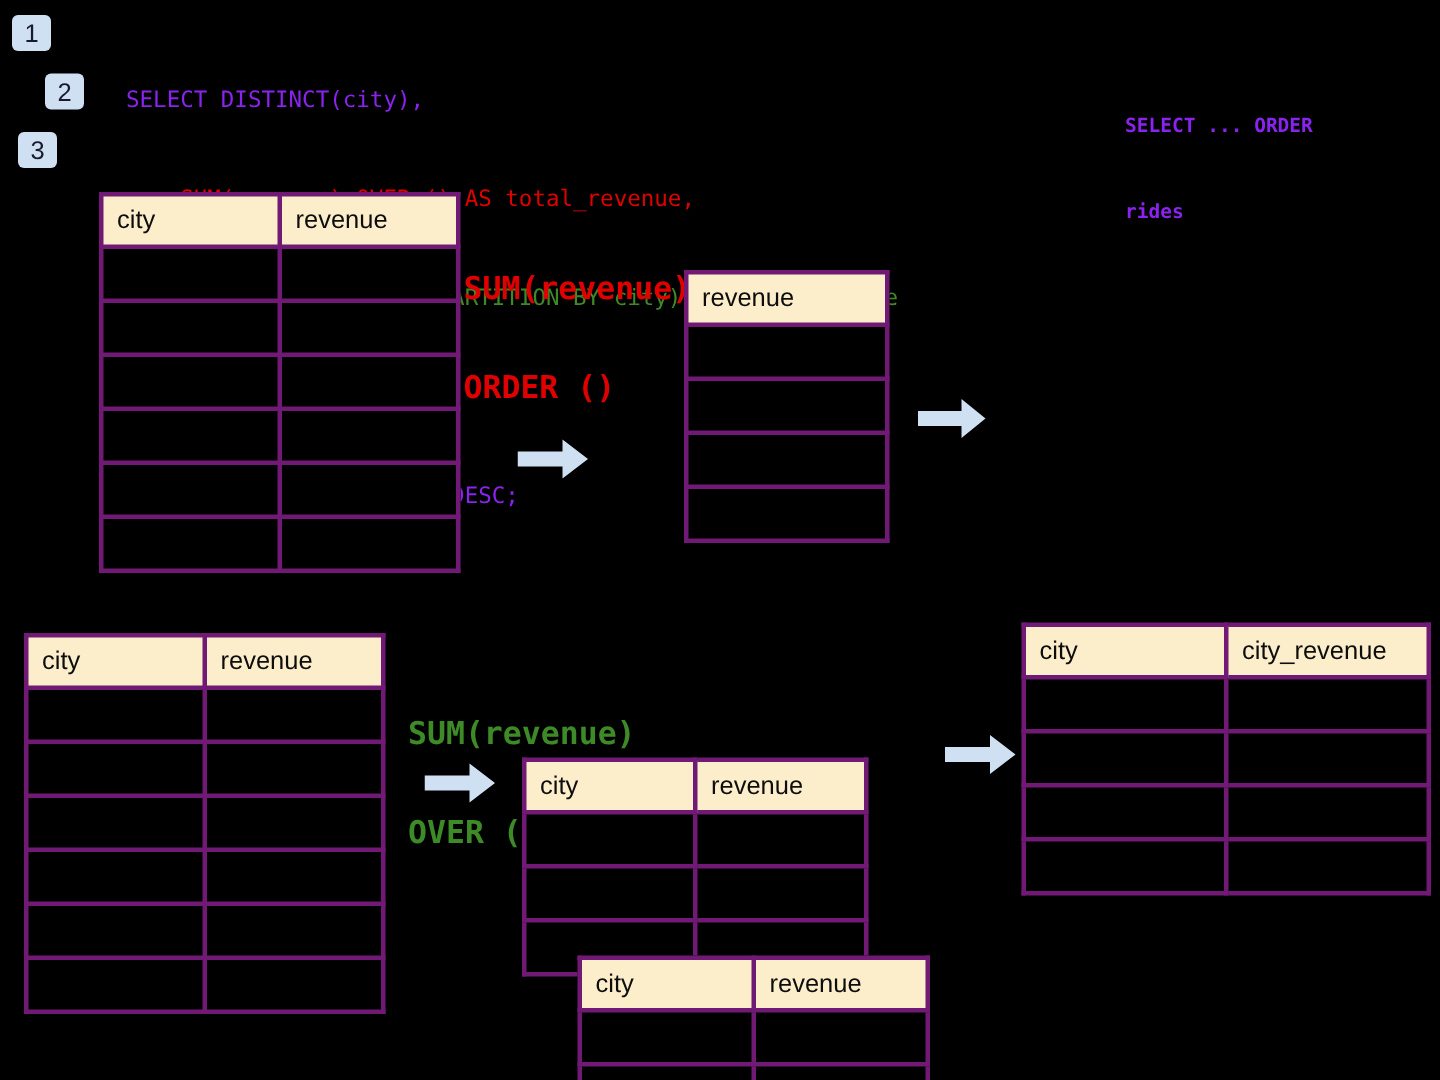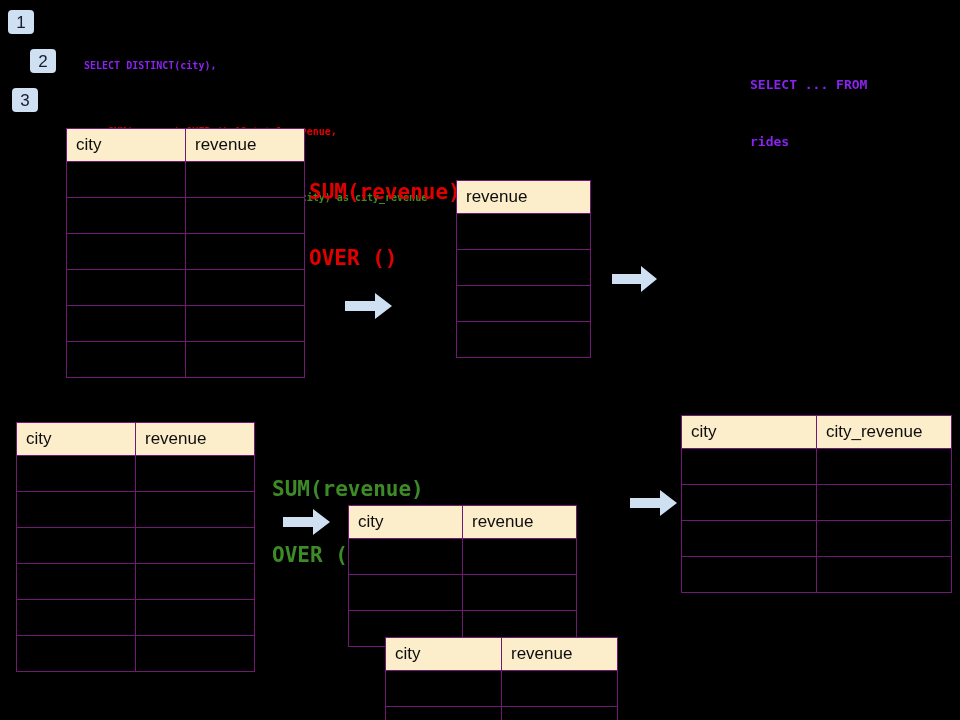--- a/index.html
+++ b/index.html
@@ -31,22 +31,22 @@
     justify-content: center;
     width: 26px;
     height: 24px;
     box-sizing: border-box;
   }
 
   
   .sql-block {
     position: absolute;
     font-family: "DejaVu Sans Mono", "Liberation Mono", monospace;
-    font-size: 10px;
-    font-weight: bold;
+    font-size: 15px;
+    font-weight: normal;
     line-height: 22px;
     white-space: pre;
     letter-spacing: 0px;
   }
   .sql-line { white-space: pre; }
   .c-purple { color: #8a23ef; }
   .c-red    { color: #e00000; }
   .c-green  { color: #3d8b27; }
 
   .side-note {
@@ -72,21 +72,21 @@
   
   .tbl {
     position: absolute;
     border-collapse: collapse;
     table-layout: fixed;
     background: #000000;
     border: 1px solid #9a9a9a;
     box-sizing: border-box;
   }
   .tbl th, .tbl td {
-    border: 1px solid #701a75;
+    border: 3px solid #701a75;
     box-sizing: border-box;
     padding: 0;
     margin: 12px;
   }
   .tbl th {
     background: #fdeecb;
     color: #0d0d0d;
     font-family: "Liberation Sans", sans-serif;
     font-size: 17px;
     font-weight: normal;
@@ -116,27 +116,27 @@
 
   <div class="sql-block" style="left:84px; top:11px;">
     <div class="sql-line c-purple">SELECT DISTINCT(city),</div>
     <div class="sql-line c-red">    SUM(revenue) OVER () AS total_revenue,</div>
     <div class="sql-line c-green">    SUM(revenue) OVER (PARTITION BY city) as city_revenue</div>
     <div class="sql-line c-purple">  FROM rides</div>
     <div class="sql-line c-purple">  ORDER by city_revenue DESC;</div>
   </div>
 
   <div class="side-note" style="left:750px; top:37px;">
-    <div>SELECT ... FROM</div>
+    <div>SELECT ... ORDER</div>
     <div>rides</div>
   </div>
 
   <div class="annot c-red" style="left:309px; top:137px;">
     <div>SUM(revenue)</div>
-    <div>OVER ()</div>
+    <div>ORDER ()</div>
   </div>
 
   <div class="annot c-green" style="left:272px; top:434px;">
     <div>SUM(revenue)</div>
     <div>OVER (PARTITION</div>
   </div>
 
   <table class="tbl" style="left:66px; top:128px; width:238px;">
     <colgroup>
         <col style="width:119px">

